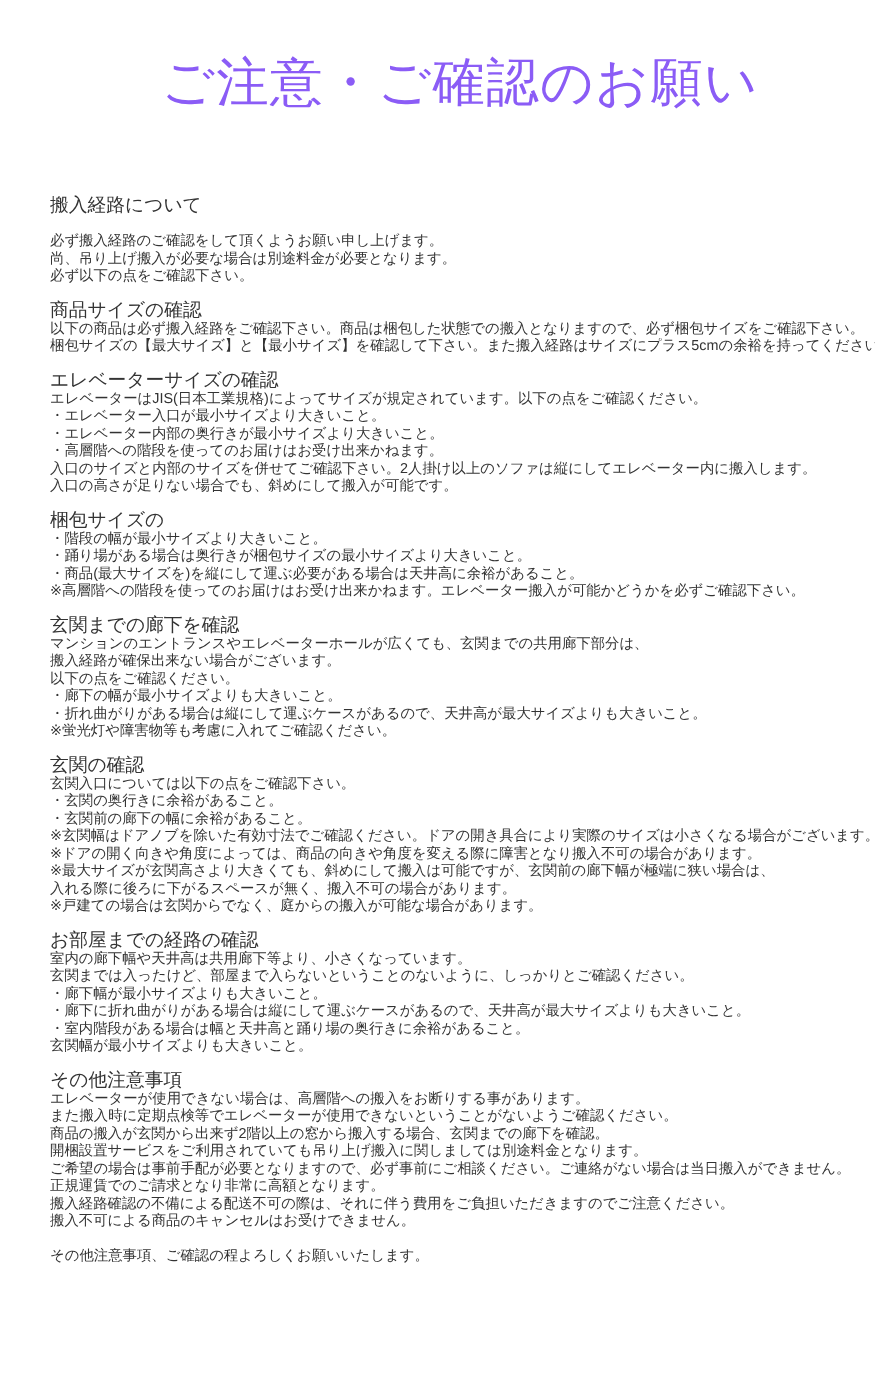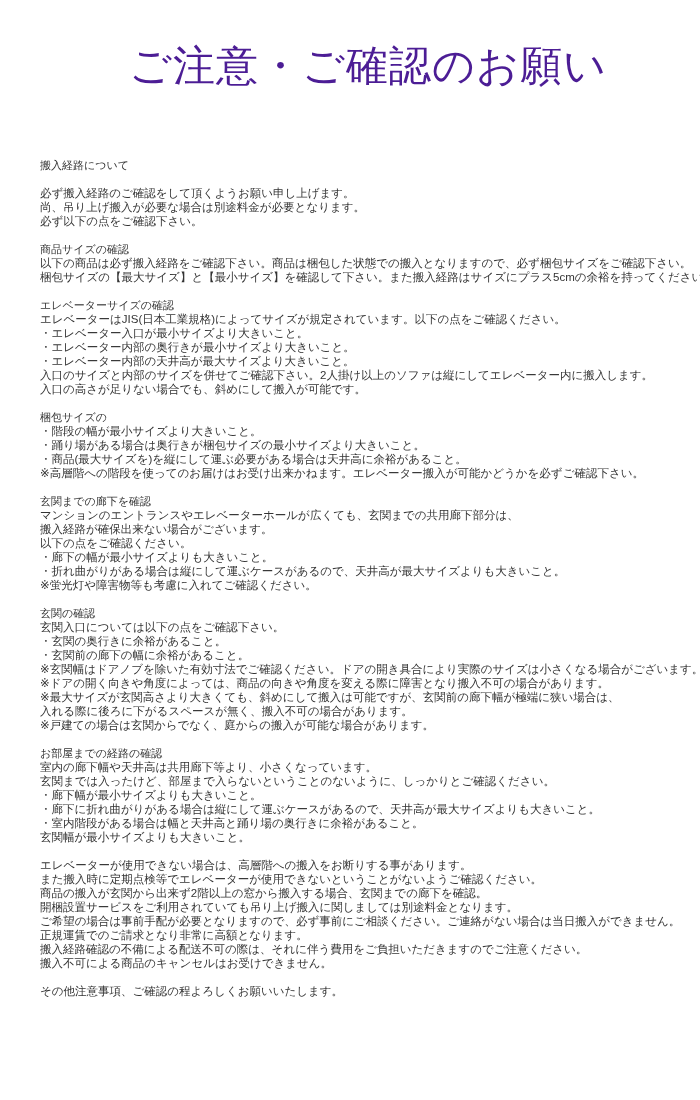--- a/index.html
+++ b/index.html
@@ -14,33 +14,33 @@
     font-family: "Liberation Sans", "DejaVu Sans", sans-serif;
   }
   .page-title {
     margin-top: 42px;
     margin-bottom: 68px;
     text-align: center;
     font-size: 42px;
     line-height: 1.15;
     font-weight: normal;
     letter-spacing: 1px;
-    color: #4c1d95;
+    color: #8b5cf6;
     white-space: nowrap;
     margin-left: 36px;
   }
   .doc-body {
     padding: 0 38px 0 40px;
     color: #333333;
     font-size: 11.5px;
     line-height: 14px;
   }
   .notice-section { margin-bottom: 14px; }
   .section-heading {
-    font-size: 11px;
+    font-size: 15px;
     line-height: 14px;
     font-weight: normal;
     color: #333333;
   }
   .text-line {
     font-size: 11.5px;
     line-height: 14px;
     color: #333333;
     white-space: nowrap;
   }
@@ -62,21 +62,21 @@
       <section class="notice-section">
         <div class="section-heading">商品サイズの確認</div>
         <div class="text-line">以下の商品は必ず搬入経路をご確認下さい。商品は梱包した状態での搬入となりますので、必ず梱包サイズをご確認下さい。</div>
         <div class="text-line">梱包サイズの【最大サイズ】と【最小サイズ】を確認して下さい。また搬入経路はサイズにプラス5cmの余裕を持ってください。</div>
       </section>
       <section class="notice-section">
         <div class="section-heading">エレベーターサイズの確認</div>
         <div class="text-line">エレベーターはJIS(日本工業規格)によってサイズが規定されています。以下の点をご確認ください。</div>
         <div class="text-line">・エレベーター入口が最小サイズより大きいこと。</div>
         <div class="text-line">・エレベーター内部の奥行きが最小サイズより大きいこと。</div>
-        <div class="text-line">・エレベーター内部の天井高が最大サイズより大きいこと。</div>
+        <div class="text-line">・高層階への階段を使ってのお届けはお受け出来かねます。</div>
         <div class="text-line">入口のサイズと内部のサイズを併せてご確認下さい。2人掛け以上のソファは縦にしてエレベーター内に搬入します。</div>
         <div class="text-line">入口の高さが足りない場合でも、斜めにして搬入が可能です。</div>
       </section>
       <section class="notice-section">
         <div class="section-heading">梱包サイズの</div>
         <div class="text-line">・階段の幅が最小サイズより大きいこと。</div>
         <div class="text-line">・踊り場がある場合は奥行きが梱包サイズの最小サイズより大きいこと。</div>
         <div class="text-line">・商品(最大サイズを)を縦にして運ぶ必要がある場合は天井高に余裕があること。</div>
         <div class="text-line">※高層階への階段を使ってのお届けはお受け出来かねます。エレベーター搬入が可能かどうかを必ずご確認下さい。</div>
       </section>
@@ -103,20 +103,21 @@
       <section class="notice-section">
         <div class="section-heading">お部屋までの経路の確認</div>
         <div class="text-line">室内の廊下幅や天井高は共用廊下等より、小さくなっています。</div>
         <div class="text-line">玄関までは入ったけど、部屋まで入らないということのないように、しっかりとご確認ください。</div>
         <div class="text-line">・廊下幅が最小サイズよりも大きいこと。</div>
         <div class="text-line">・廊下に折れ曲がりがある場合は縦にして運ぶケースがあるので、天井高が最大サイズよりも大きいこと。</div>
         <div class="text-line">・室内階段がある場合は幅と天井高と踊り場の奥行きに余裕があること。</div>
         <div class="text-line">玄関幅が最小サイズよりも大きいこと。</div>
       </section>
       <section class="notice-section">
+        <div class="section-heading">その他注意事項</div>
         <div class="text-line">エレベーターが使用できない場合は、高層階への搬入をお断りする事があります。</div>
         <div class="text-line">また搬入時に定期点検等でエレベーターが使用できないということがないようご確認ください。</div>
         <div class="text-line">商品の搬入が玄関から出来ず2階以上の窓から搬入する場合、玄関までの廊下を確認。</div>
         <div class="text-line">開梱設置サービスをご利用されていても吊り上げ搬入に関しましては別途料金となります。</div>
         <div class="text-line">ご希望の場合は事前手配が必要となりますので、必ず事前にご相談ください。ご連絡がない場合は当日搬入ができません。</div>
         <div class="text-line">正規運賃でのご請求となり非常に高額となります。</div>
         <div class="text-line">搬入経路確認の不備による配送不可の際は、それに伴う費用をご負担いただきますのでご注意ください。</div>
         <div class="text-line">搬入不可による商品のキャンセルはお受けできません。</div>
         <div class="text-line blank">&nbsp;</div>
         <div class="text-line">その他注意事項、ご確認の程よろしくお願いいたします。</div>

